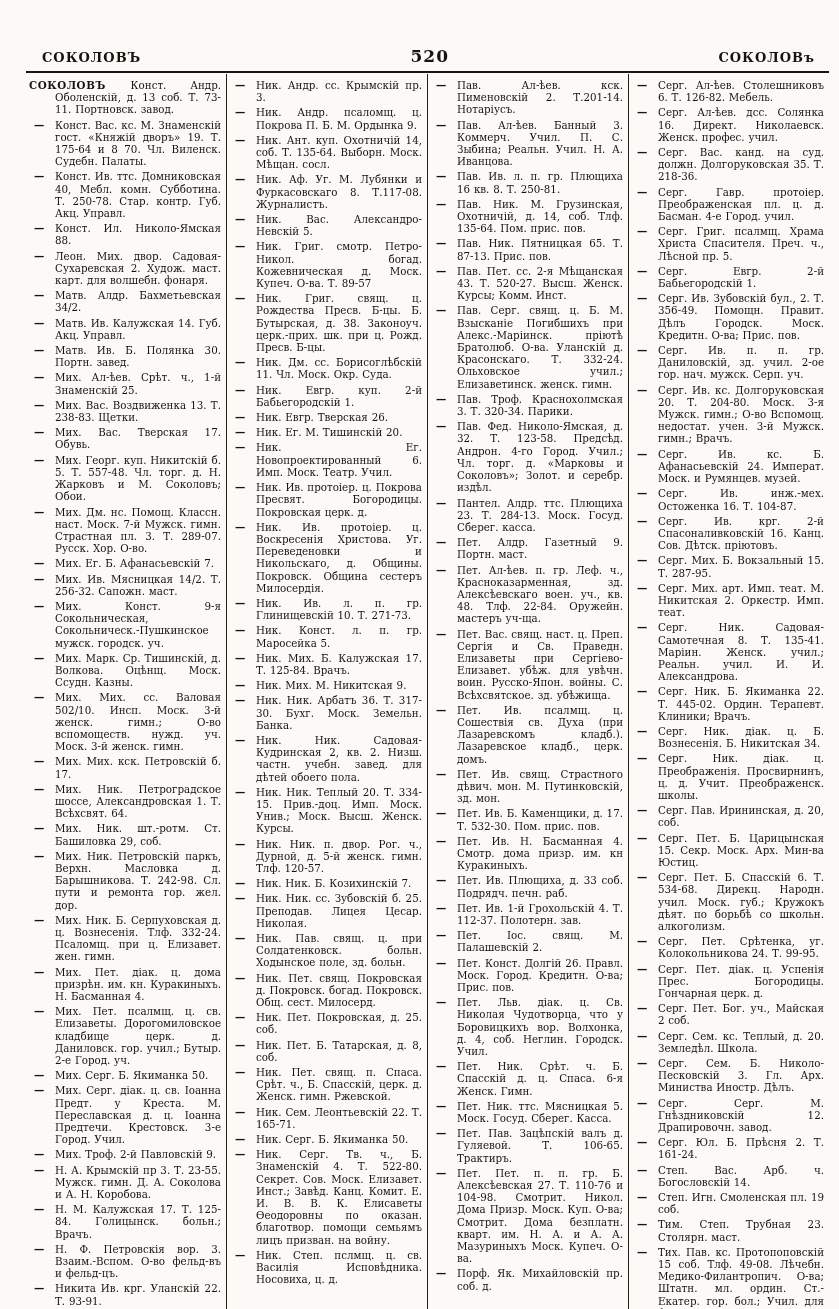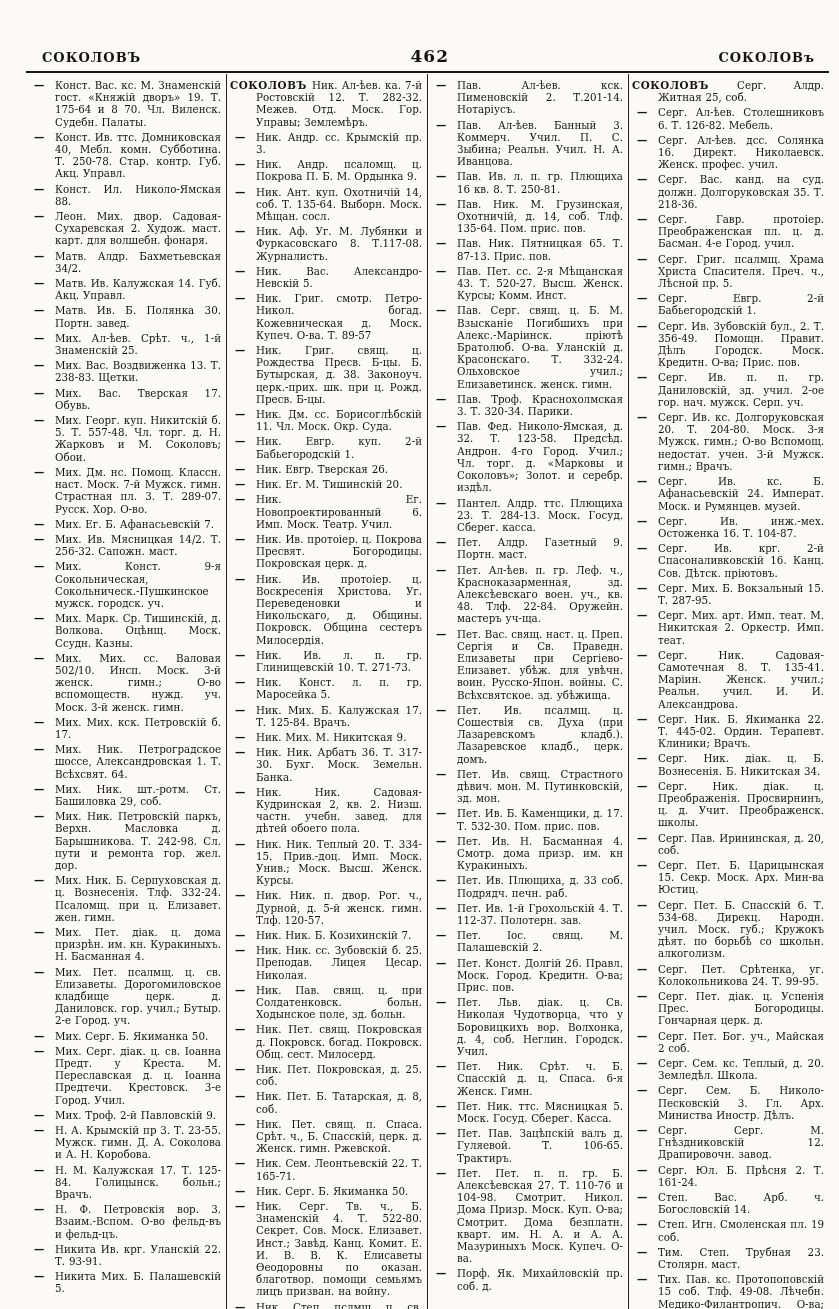--- a/index.html
+++ b/index.html
@@ -44,26 +44,27 @@
   }
   .entry.lead{text-indent:-26px;}
   .surname{font-weight:bold;letter-spacing:0.6px;}
 </style>
 </head>
 <body>
 
 <div class="page">
   <div class="hdr">
     <span class="hl">СОКОЛОВЪ</span>
-    <span class="hc">462</span>
+    <span class="hc">520</span>
     <span class="hr">СОКОЛОВъ</span>
   </div>
   <hr class="rule">
   <div class="cols" id="cols">
       <div class="col">
+        <p class="entry lead"><span class="surname">СОКОЛОВЪ </span>Конст. Андр. Оболенскій, д. 13 соб. Т. 73-11. Портновск. завод.</p>
         <p class="entry"><span class="dash">—</span>Конст. Вас. кс. М. Знаменскій гост. «Княжій дворъ» 19. Т. 175-64 и 8 70. Чл. Виленск. Судебн. Палаты.</p>
         <p class="entry"><span class="dash">—</span>Конст. Ив. ттс. Домниковская 40, Мебл. комн. Субботина. Т. 250-78. Стар. контр. Губ. Акц. Управл.</p>
         <p class="entry"><span class="dash">—</span>Конст. Ил. Николо-Ямская 88.</p>
         <p class="entry"><span class="dash">—</span>Леон. Мих. двор. Садовая-Сухаревская 2. Худож. маст. карт. для волшебн. фонаря.</p>
         <p class="entry"><span class="dash">—</span>Матв. Алдр. Бахметьевская 34/2.</p>
         <p class="entry"><span class="dash">—</span>Матв. Ив. Калужская 14. Губ. Акц. Управл.</p>
         <p class="entry"><span class="dash">—</span>Матв. Ив. Б. Полянка 30. Портн. завед.</p>
         <p class="entry"><span class="dash">—</span>Мих. Ал-ѣев. Срѣт. ч., 1-й Знаменскій 25.</p>
         <p class="entry"><span class="dash">—</span>Мих. Вас. Воздвиженка 13. Т. 238-83. Щетки.</p>
         <p class="entry"><span class="dash">—</span>Мих. Вас. Тверская 17. Обувь.</p>
@@ -84,21 +85,20 @@
         <p class="entry"><span class="dash">—</span>Мих. Серг. Б. Якиманка 50.</p>
         <p class="entry"><span class="dash">—</span>Мих. Серг. діак. ц. св. Іоанна Предт. у Креста. М. Переславская д. ц. Іоанна Предтечи. Крестовск. 3-е Город. Учил.</p>
         <p class="entry"><span class="dash">—</span>Мих. Троф. 2-й Павловскій 9.</p>
         <p class="entry"><span class="dash">—</span>Н. А. Крымскій пр 3. Т. 23-55. Мужск. гимн. Д. А. Соколова и А. Н. Коробова.</p>
         <p class="entry"><span class="dash">—</span>Н. М. Калужская 17. Т. 125-84. Голицынск. больн.; Врачъ.</p>
         <p class="entry"><span class="dash">—</span>Н. Ф. Петровскія вор. 3. Взаим.-Вспом. О-во фельд-въ и фельд-цъ.</p>
         <p class="entry"><span class="dash">—</span>Никита Ив. крг. Уланскій 22. Т. 93-91.</p>
         <p class="entry"><span class="dash">—</span>Никита Мих. Б. Палашевскій 5.</p>
       </div>
       <div class="col">
-        <p class="entry lead"><span class="surname">СОКОЛОВЪ </span>Ник. Ал-ѣев. ка. 7-й Ростовскій 12. Т. 282-32. Межев. Отд. Моск. Гор. Управы; Землемѣръ.</p>
         <p class="entry"><span class="dash">—</span>Ник. Андр. сс. Крымскій пр. 3.</p>
         <p class="entry"><span class="dash">—</span>Ник. Андр. псаломщ. ц. Покрова П. Б. М. Ордынка 9.</p>
         <p class="entry"><span class="dash">—</span>Ник. Ант. куп. Охотничій 14, соб. Т. 135-64. Выборн. Моск. Мѣщан. сосл.</p>
         <p class="entry"><span class="dash">—</span>Ник. Аф. Уг. М. Лубянки и Фуркасовскаго 8. Т.117-08. Журналистъ.</p>
         <p class="entry"><span class="dash">—</span>Ник. Вас. Александро-Невскій 5.</p>
         <p class="entry"><span class="dash">—</span>Ник. Григ. смотр. Петро-Никол. богад. Кожевническая д. Моск. Купеч. О-ва. Т. 89-57</p>
         <p class="entry"><span class="dash">—</span>Ник. Григ. свящ. ц. Рождества Пресв. Б-цы. Б. Бутырская, д. 38. Законоуч. церк.-прих. шк. при ц. Рожд. Пресв. Б-цы.</p>
         <p class="entry"><span class="dash">—</span>Ник. Дм. сс. Борисоглѣбскій 11. Чл. Моск. Окр. Суда.</p>
         <p class="entry"><span class="dash">—</span>Ник. Евгр. куп. 2-й Бабьегородскій 1.</p>
         <p class="entry"><span class="dash">—</span>Ник. Евгр. Тверская 26.</p>
@@ -149,21 +149,20 @@
         <p class="entry"><span class="dash">—</span>Пет. Іос. свящ. М. Палашевскій 2.</p>
         <p class="entry"><span class="dash">—</span>Пет. Конст. Долгій 26. Правл. Моск. Город. Кредитн. О-ва; Прис. пов.</p>
         <p class="entry"><span class="dash">—</span>Пет. Льв. діак. ц. Св. Николая Чудотворца, что у Боровицкихъ вор. Волхонка, д. 4, соб. Неглин. Городск. Учил.</p>
         <p class="entry"><span class="dash">—</span>Пет. Ник. Срѣт. ч. Б. Спасскій д. ц. Спаса. 6-я Женск. Гимн.</p>
         <p class="entry"><span class="dash">—</span>Пет. Ник. ттс. Мясницкая 5. Моск. Госуд. Сберег. Касса.</p>
         <p class="entry"><span class="dash">—</span>Пет. Пав. Зацѣпскій валъ д. Гуляевой. Т. 106-65. Трактиръ.</p>
         <p class="entry"><span class="dash">—</span>Пет. Пет. п. п. гр. Б. Алексѣевская 27. Т. 110-76 и 104-98. Смотрит. Никол. Дома Призр. Моск. Куп. О-ва; Смотрит. Дома безплатн. кварт. им. Н. А. и А. А. Мазуриныхъ Моск. Купеч. О-ва.</p>
         <p class="entry"><span class="dash">—</span>Порф. Як. Михайловскій пр. соб. д.</p>
       </div>
       <div class="col">
-        <p class="entry lead"><span class="surname">СОКОЛОВЪ </span>Серг. Алдр. Житная 25, соб.</p>
         <p class="entry"><span class="dash">—</span>Серг. Ал-ѣев. Столешниковъ 6. Т. 126-82. Мебель.</p>
         <p class="entry"><span class="dash">—</span>Серг. Ал-ѣев. дсс. Солянка 16. Директ. Николаевск. Женск. профес. учил.</p>
         <p class="entry"><span class="dash">—</span>Серг. Вас. канд. на суд. должн. Долгоруковская 35. Т. 218-36.</p>
         <p class="entry"><span class="dash">—</span>Серг. Гавр. протоіер. Преображенская пл. ц. д. Басман. 4-е Город. учил.</p>
         <p class="entry"><span class="dash">—</span>Серг. Григ. псалмщ. Храма Христа Спасителя. Преч. ч., Лѣсной пр. 5.</p>
         <p class="entry"><span class="dash">—</span>Серг. Евгр. 2-й Бабьегородскій 1.</p>
         <p class="entry"><span class="dash">—</span>Серг. Ив. Зубовскій бул., 2. Т. 356-49. Помощн. Правит. Дѣлъ Городск. Моск. Кредитн. О-ва; Прис. пов.</p>
         <p class="entry"><span class="dash">—</span>Серг. Ив. п. п. гр. Даниловскій, зд. учил. 2-ое гор. нач. мужск. Серп. уч.</p>
         <p class="entry"><span class="dash">—</span>Серг. Ив. кс. Долгоруковская 20. Т. 204-80. Моск. 3-я Мужск. гимн.; О-во Вспомощ. недостат. учен. 3-й Мужск. гимн.; Врачъ.</p>
         <p class="entry"><span class="dash">—</span>Серг. Ив. кс. Б. Афанасьевскій 24. Императ. Моск. и Румянцев. музей.</p>

